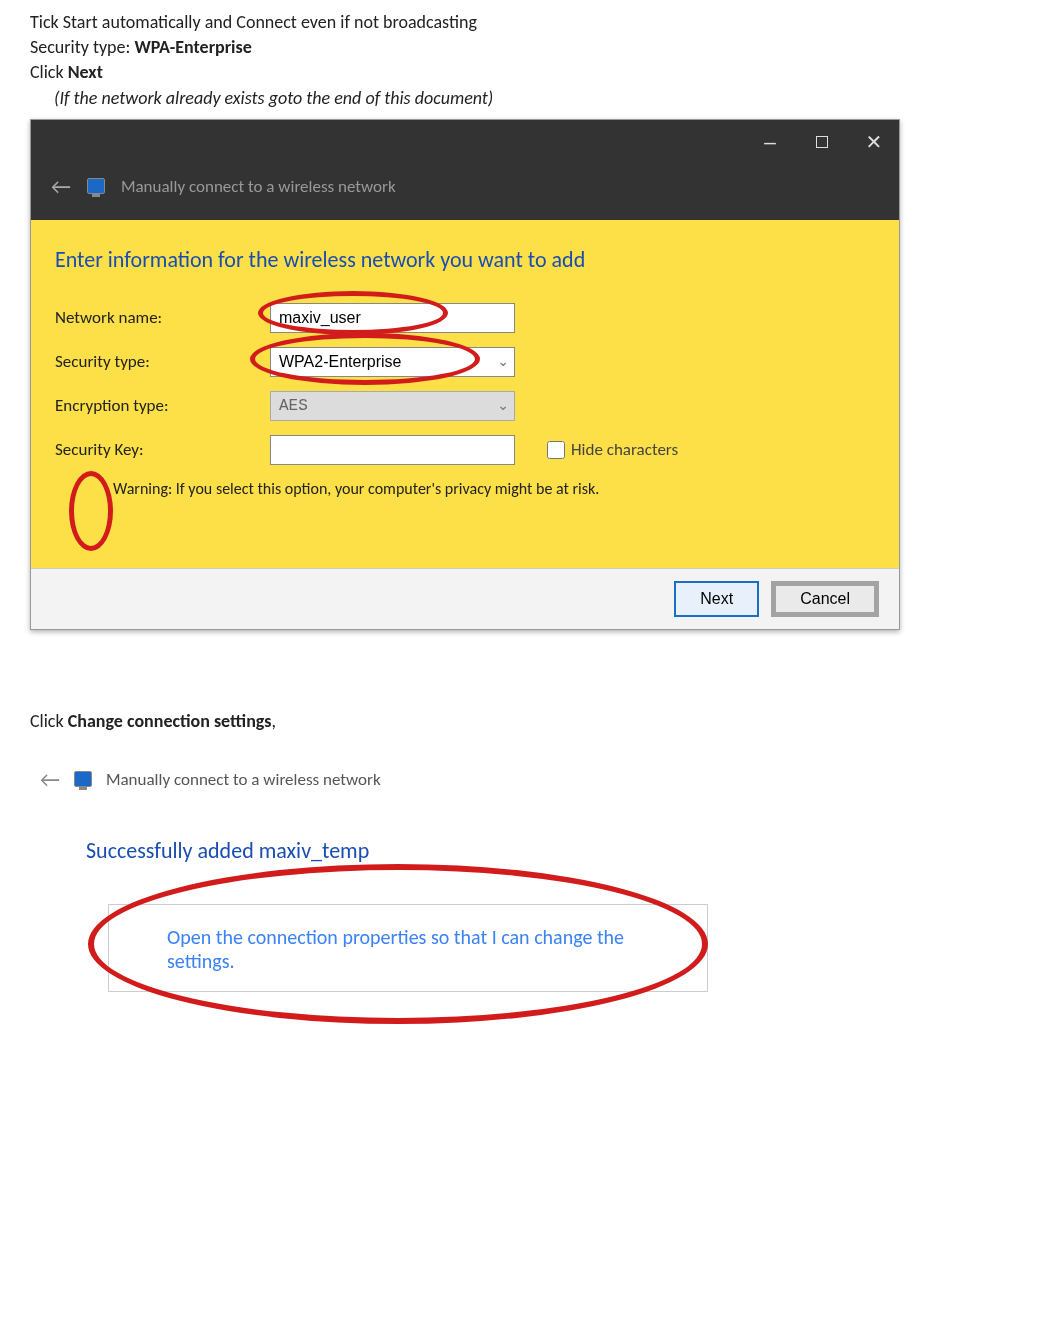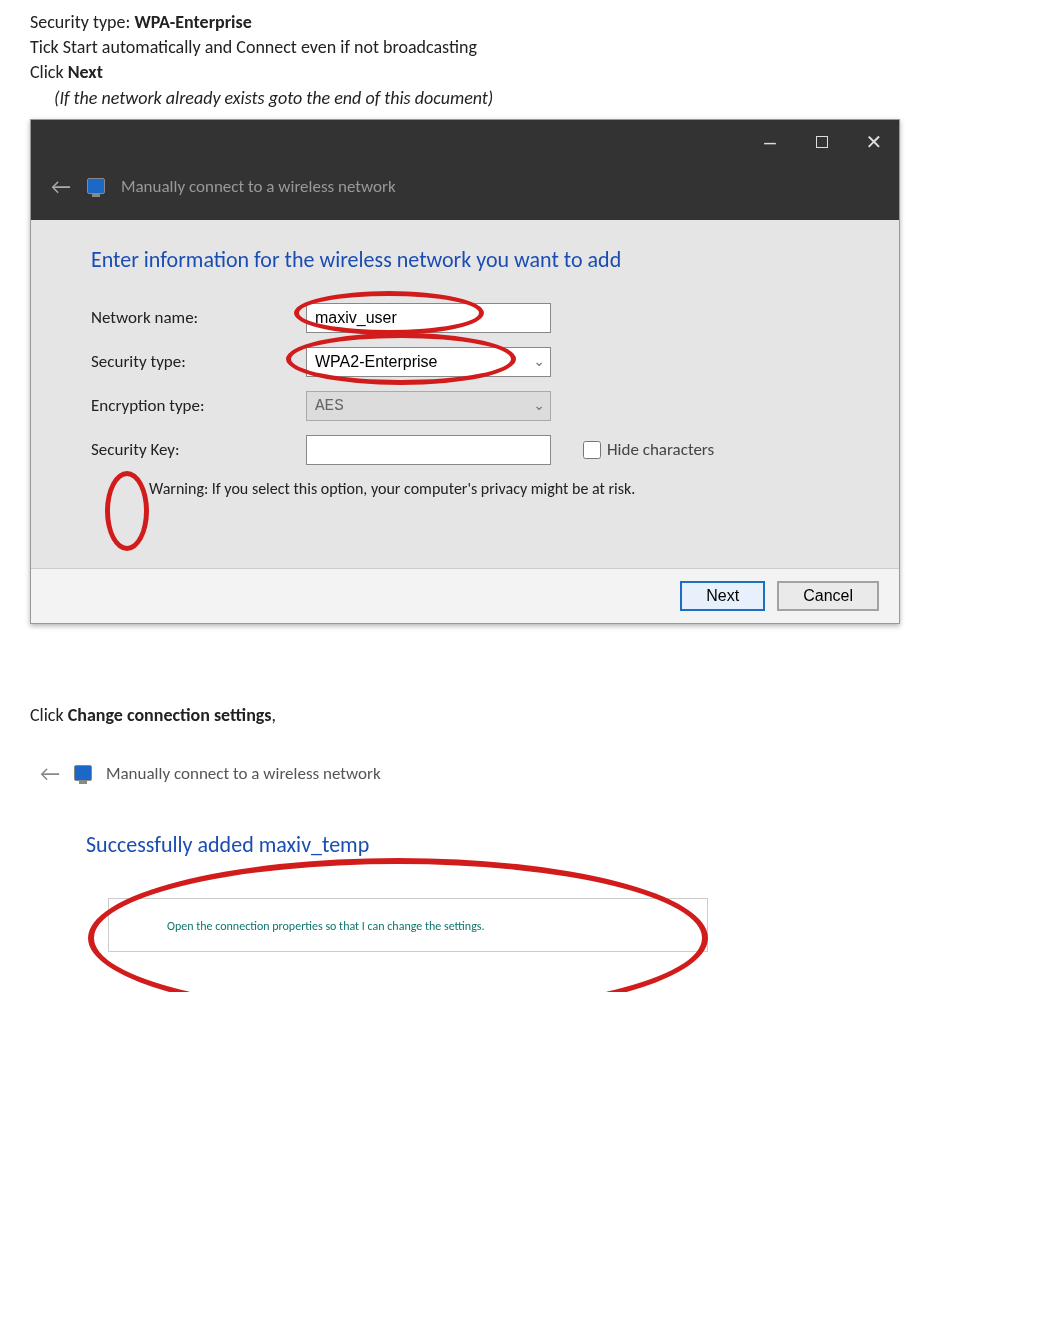--- a/index.html
+++ b/index.html
@@ -46,21 +46,21 @@
     display: flex;
     align-items: center;
     gap: 16px;
     padding: 8px 20px 20px 20px;
     font-size: 17px;
   }
   .w1-nav .back-arrow { color: #aaa; font-size: 22px; }
   .w1-nav .monitor-icon { width:18px; height:16px; background:#1b68c6; border:1px solid #888; border-radius:2px; display:inline-block; position:relative; }
   .w1-nav .monitor-icon:after { content:""; position:absolute; left:4px; right:4px; bottom:-4px; height:3px; background:#888; }
 
-  .w1-body { background:#e5e5e5; padding: 26px 60px 10px 60px; }
+  .w1-body { background:#fde047; padding: 26px 60px 10px 24px; }
   .w1-heading { color:#1a4db3; font-size: 22px; margin-bottom: 30px; }
 
   .form-row { display:flex; align-items:center; margin: 14px 0; }
   .form-row label { width: 215px; font-size: 17px; }
   .form-row .field { position: relative; }
   .txtbox {
     border: 1px solid #888;
     height: 30px;
     padding: 2px 8px;
     font-size: 16px;
@@ -82,21 +82,21 @@
 
   .w1-btnrow {
     background:#f3f3f3;
     border-top:1px solid #ccc;
     padding: 12px 20px;
     display:flex;
     justify-content:flex-end;
     gap: 12px;
   }
   .btn {
-    border:2px solid #a3a3a3;
+    border:5px solid #a3a3a3;
     background:#eaeaea;
     padding:4px 24px;
     font-size:16px;
   }
   .btn.primary { border:2px solid #1a6fc4; background:#e8f1fb; }
 
   
   .redring {
     position:absolute;
     border: 5px solid #d21c1c;
@@ -124,34 +124,34 @@
   .linkbox {
     border:1px solid #ccc;
     margin-left: 68px;
     padding: 18px 24px;
     position:relative;
     cursor:pointer;
     width: 600px;
   }
   .linkbox .arrow { color:#1a6fc4; font-size:22px; margin-right:8px; }
   .linkbox .ltitle { color:#1a6fc4; font-size:20px; }
-  .linkbox .lsub { color:#0f766e; font-size:12px; margin-left:34px; margin-top:2px; }
+  .linkbox .lsub { color:#3b82f6; font-size:20px; margin-left:34px; margin-top:2px; }
 
 </style>
 </head>
 <body>
 
 <div class="doc">
 
   <div class="instr">
+    <div>Tick Start automatically and Connect even if not broadcasting</div>
     <div>
       <span>Security type: </span>
       <b>WPA-Enterprise</b>
     </div>
-    <div>Tick Start automatically and Connect even if not broadcasting</div>
     <div>
       <span>Click </span>
       <b>Next</b>
     </div>
     <div><i>(If the network already exists goto the end of this document)</i></div>
   </div>
 
   <div class="wizard1">
     <div class="w1-title">
       <span class="winbtn minus">—</span>

